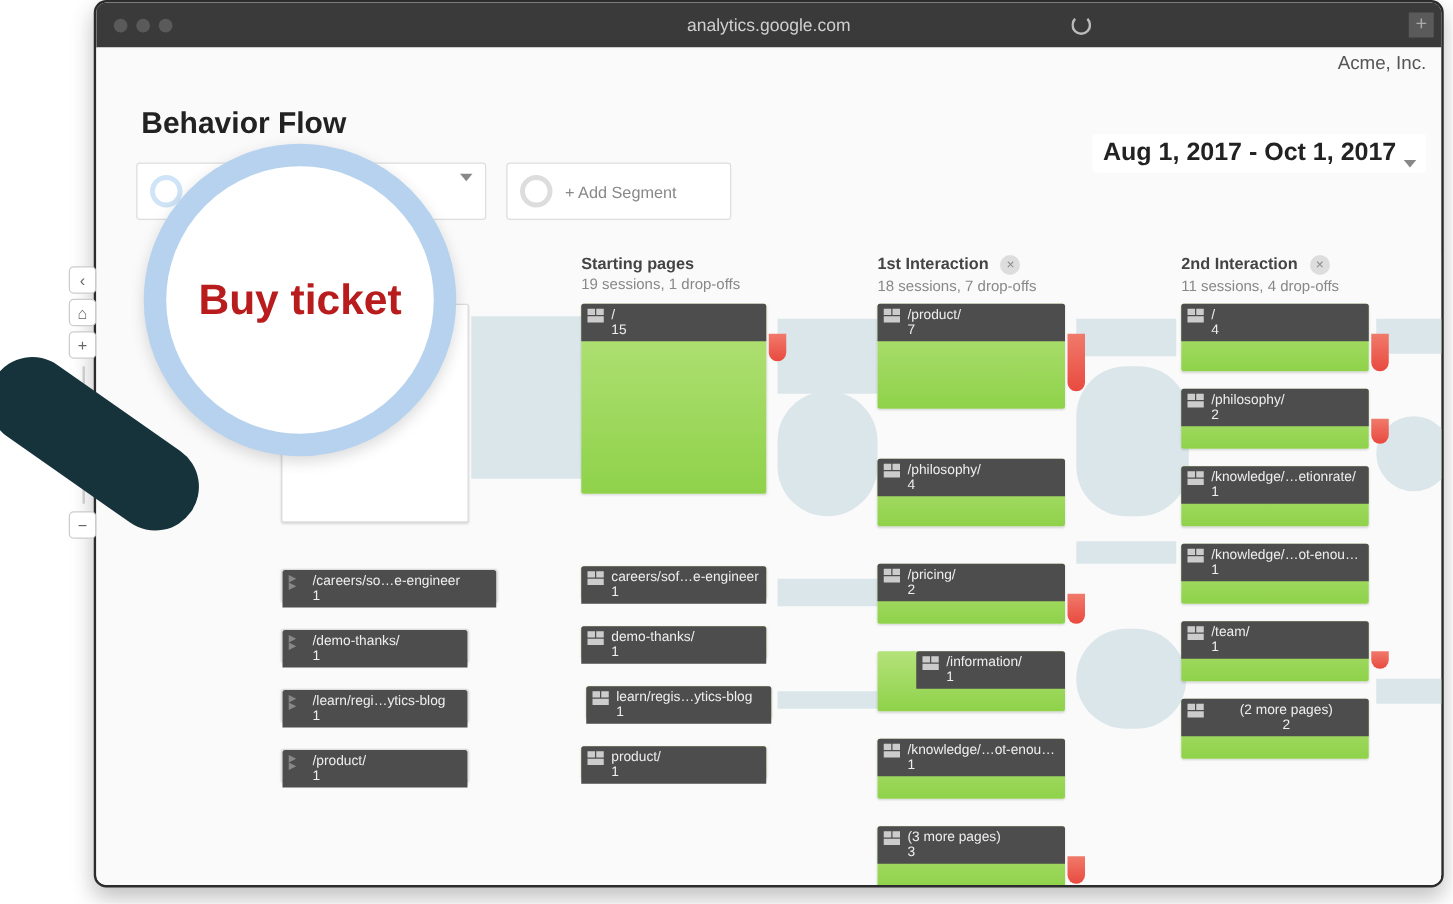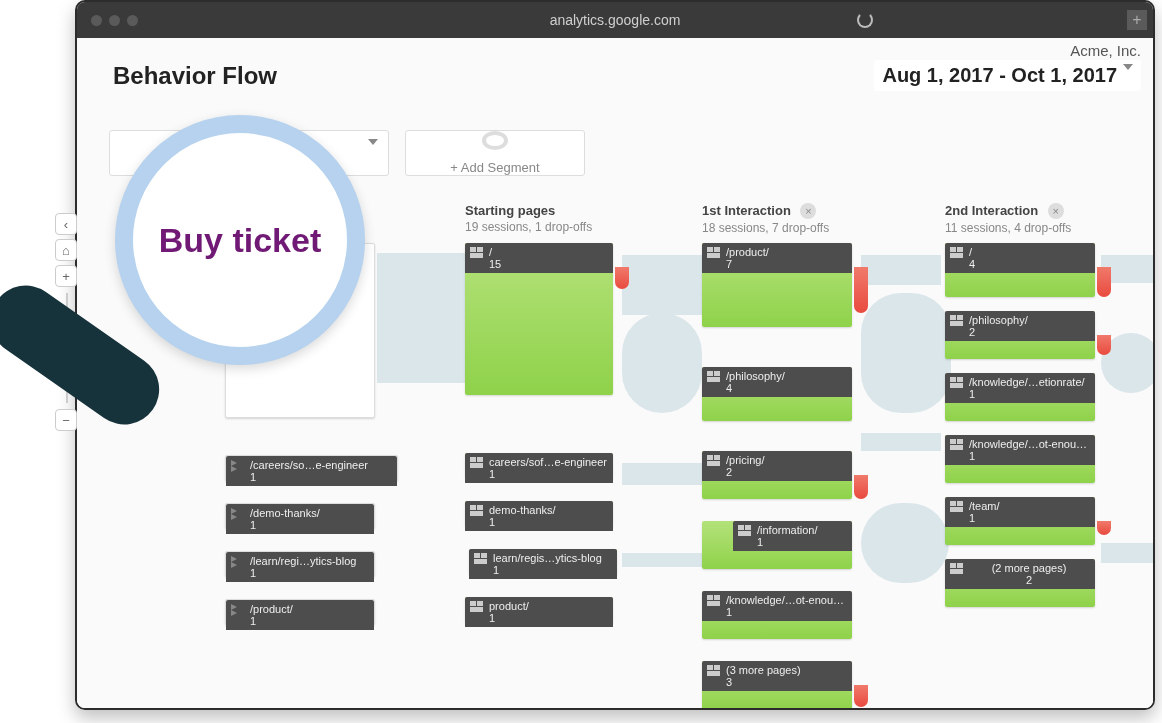--- a/index.html
+++ b/index.html
@@ -53,40 +53,40 @@
 
   .acct { position: absolute; right: 12px; top: 4px; font-size: 15px; color: #555; }
   .header {
     position: absolute; left: 0; right: 0; top: 22px;
     display: flex; align-items: center; justify-content: space-between;
     padding: 0 12px;
   }
   .title { font-size: 24px; font-weight: 600; color: #222; margin-left: 24px; }
   .daterange {
     font-size: 20px; font-weight: 700; color: #222;
-    display: flex; align-items: flex-start; gap: 6px;
-    background: #fff; padding: 4px 8px; border-radius: 3px;
+    display: flex; align-items: flex-end; gap: 6px;
+    background: #fff; padding: 4px 8px; border-radius: 3px; margin-top: 47px;
   }
   .caret-down {
     width: 0; height: 0; border-left: 5px solid transparent;
     border-right: 5px solid transparent; border-top: 6px solid #888;
   }
 
   .toolbar {
     position: absolute; left: 10px; top: 60px;
     display: flex; gap: 20px; font-size: 12px; color: #555;
   }
   .tool { display: flex; align-items: center; gap: 5px; cursor: pointer; }
 
   
   .segrow { position: absolute; left: 32px; top: 92px; display: flex; gap: 16px; }
   .segbox {
     width: 280px; height: 46px; border: 1px solid #ddd; border-radius: 3px;
     background: #fff; display: flex; align-items: center; gap: 10px;
-    padding: 0 10px; position: relative; flex-direction: column;
+    padding: 0 10px; position: relative;
   }
   .segcircle { width: 26px; height: 26px; border: 4px solid #cfe4f7; border-radius: 50%; }
   .segcircle.grey { border-color: #ddd; }
   .segbox .caret-down { position: absolute; right: 10px; top: 8px; }
   .seg-add { width: 180px; }
   .seg-add-text { color: #888; font-size: 13px; }
 
   
   .canvas { position: absolute; left: 40px; right: 0; top: 165px; bottom: 0; background: #fafafa; }
 
@@ -155,21 +155,21 @@
 
   
   .mag {
     position: absolute; left: 115px; top: 115px;
     width: 250px; height: 250px; border-radius: 50%;
     background: #fff; border: 18px solid #b6d2ee;
     display: flex; align-items: center; justify-content: center;
     box-shadow: 0 4px 12px rgba(0,0,0,.15);
     z-index: 50;
   }
-  .mag-text { font-size: 34px; font-weight: 700; color: #701a75; }
+  .mag-text { font-size: 34px; font-weight: 700; color: #b91c1c; }
   .handle {
     position: absolute; left: -20px; top: 320px;
     width: 190px; height: 70px; background: #16323b;
     border-radius: 40px; transform: rotate(35deg);
     z-index: 49;
   }
 </style>
 </head>
 <body>
 

